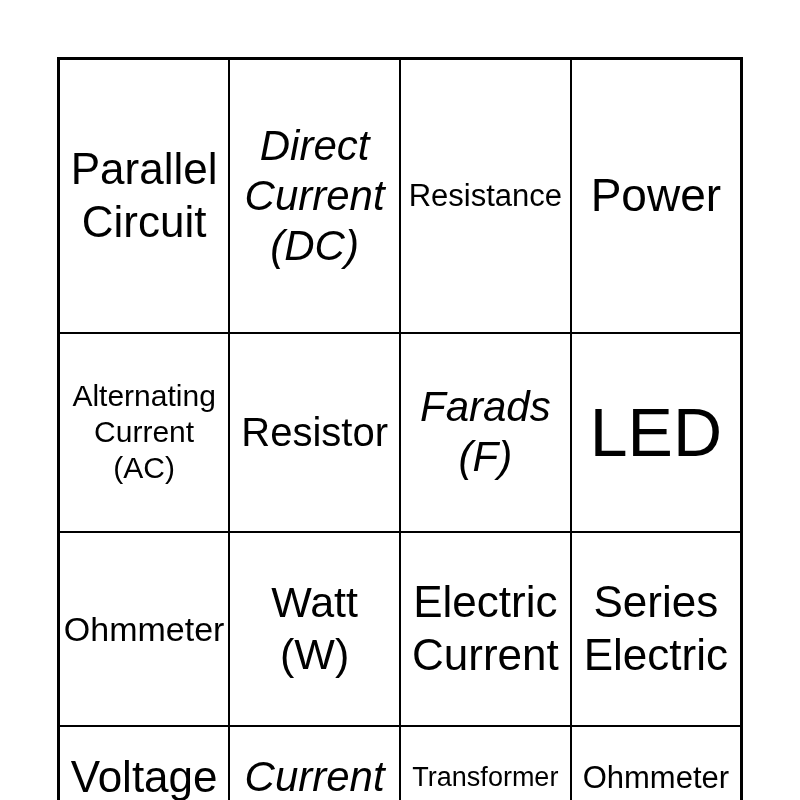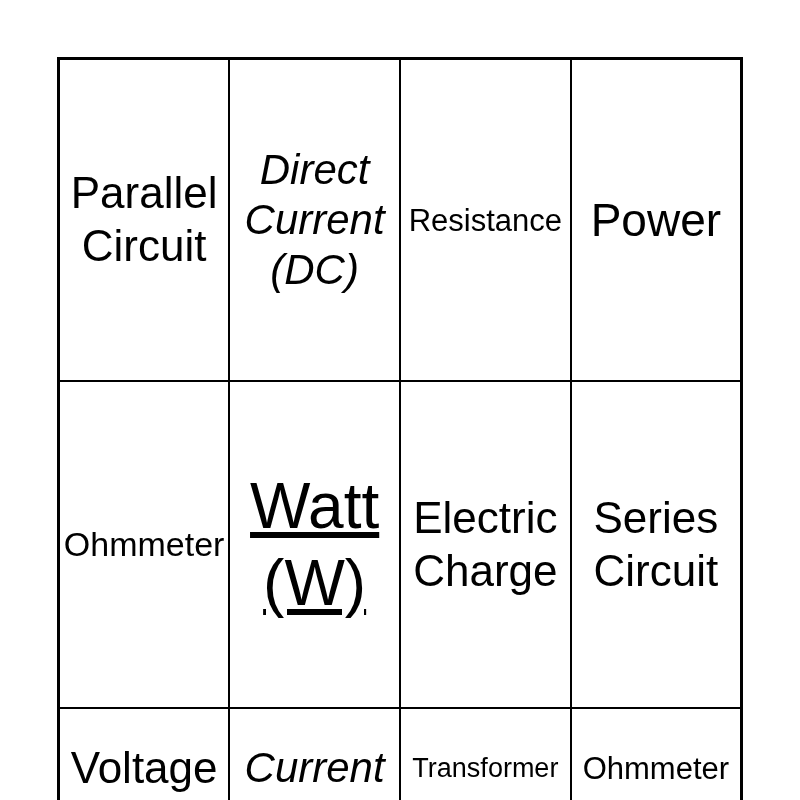--- a/index.html
+++ b/index.html
@@ -40,40 +40,46 @@
   }
   
   .fs-27 { font-size: 27px; }
   .fs-30 { font-size: 30px; }
   .fs-31 { font-size: 31px; border-radius: 21px; }
   .fs-34 { font-size: 34px; }
   .fs-40 { font-size: 40px; }
   .fs-42 { font-size: 42px; font-style: italic; }
   .fs-44 { font-size: 44px; }
   .fs-46 { font-size: 46px; }
-  .fs-64 { font-size: 64px; text-decoration: underline; }
+  .fs-64 { font-size: 43px; }
   .fs-68 { font-size: 68px; }
 </style>
 </head>
 <body>
 
 <div class="stage">
   <table class="bingo-card">
     <tbody>
       <tr>
         <td class="fs-44">Parallel Circuit</td>
         <td class="fs-42">Direct Current (DC)</td>
         <td class="fs-31">Resistance</td>
         <td class="fs-46">Power</td>
       </tr>
       <tr>
+        <td class="fs-30">Alternating Current (AC)</td>
+        <td class="fs-40">Resistor</td>
+        <td class="fs-42">Farads (F)</td>
+        <td class="fs-68">LED</td>
+      </tr>
+      <tr>
         <td class="fs-34">Ohmmeter</td>
         <td class="fs-64">Watt (W)</td>
-        <td class="fs-44">Electric Charge</td>
-        <td class="fs-44">Series Circuit</td>
+        <td class="fs-44">Electric Current</td>
+        <td class="fs-44">Series Electric</td>
       </tr>
       <tr>
         <td class="fs-44">Voltage</td>
         <td class="fs-42">Current</td>
         <td class="fs-27">Transformer</td>
         <td class="fs-31">Ohmmeter</td>
       </tr>
     </tbody>
   </table>
 </div>

